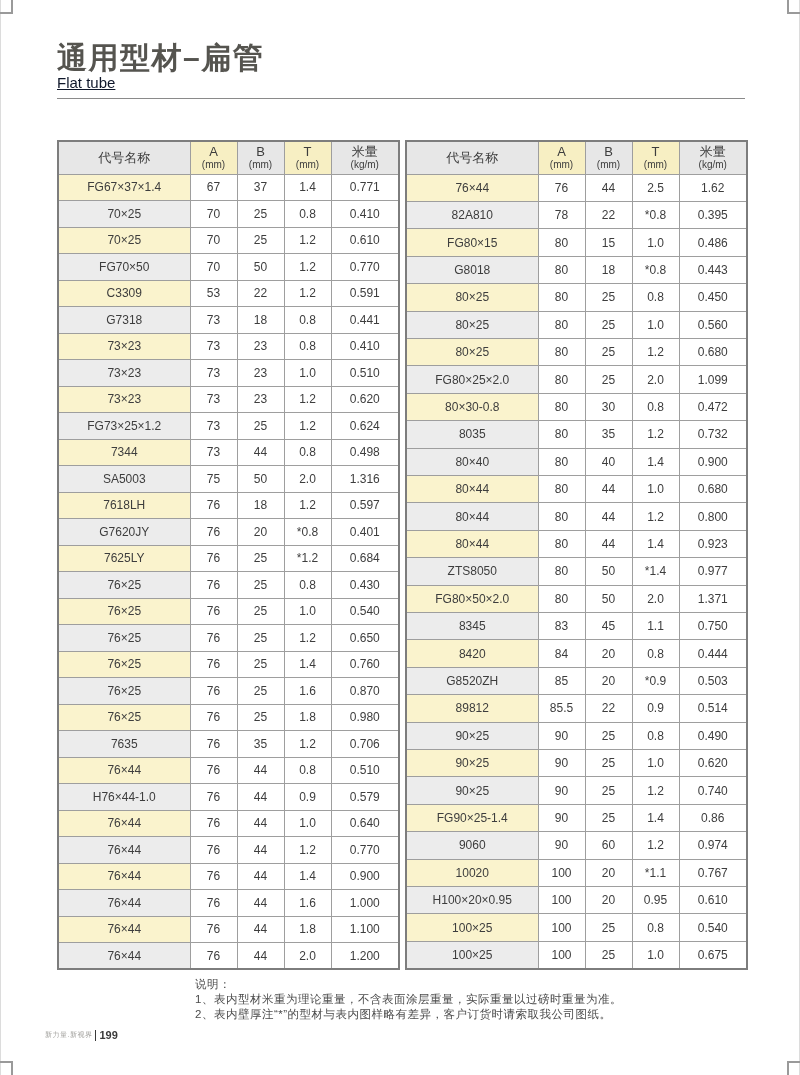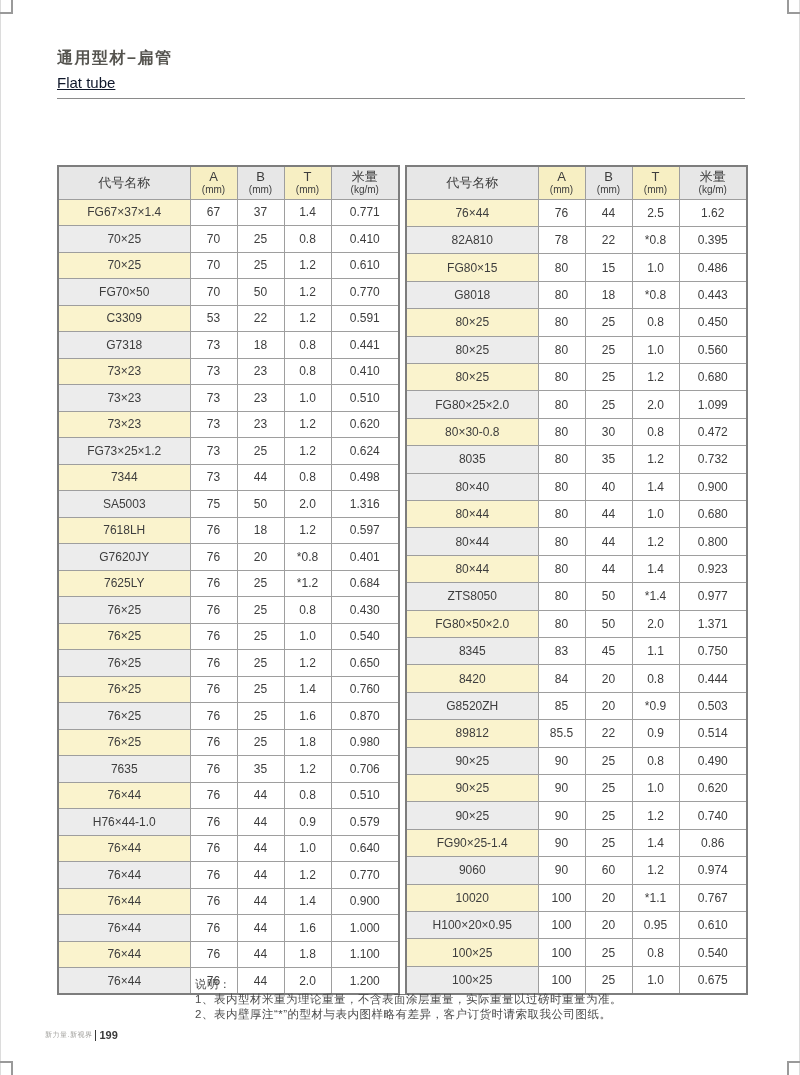--- a/index.html
+++ b/index.html
@@ -12,25 +12,25 @@
   .edge { position:absolute; top:0; bottom:0; width:1px; background:#dcdcdc; }
   .edge.left { left:0; } .edge.right { right:0; }
   
   .crop { position:absolute; width:13px; height:14px; }
   .crop.tl { left:0; top:0;    border-right:2px solid #9a9a9a; border-bottom:2px solid #9a9a9a; }
   .crop.tr { right:0; top:0;   border-left:2px solid #9a9a9a;  border-bottom:2px solid #9a9a9a; }
   .crop.bl { left:0; bottom:0; border-right:2px solid #9a9a9a; border-top:2px solid #9a9a9a; }
   .crop.br { right:0; bottom:0;border-left:2px solid #9a9a9a;  border-top:2px solid #9a9a9a; }
 
   .header-block { position:absolute; left:57px; top:44px; width:688px; }
-  .title-zh { font-size:16px; font-weight:bold; color:#55544f; letter-spacing:1.5px; line-height:28px; }
+  .title-zh { font-size:30px; font-weight:bold; color:#55544f; letter-spacing:1.5px; line-height:28px; }
   .title-en { font-size:15px; color:#0f172a; line-height:20px; margin-top:1px;text-decoration:underline; }
   .title-rule { border-bottom:1px solid #8a8a8a; margin-top:5px; }
 
-  .tables { position:absolute; left:57px; top:140px; display:flex; gap:5px;margin-top:25px; }
+  .tables { position:absolute; left:57px; top:140px; display:flex; gap:5px; }
   table { border-collapse:collapse; width:341px; table-layout:fixed; border:2px solid #7d7d7d; background:#fff; }
   th, td { border:1px solid #9e9e9e; text-align:center; vertical-align:middle; }
   thead tr { height:33px; }
   tbody tr { height:26.5px; }
   td { font-size:12px; color:#3d3d3d; background:#ffffff; }
   th { font-weight:normal; color:#3d3d3d; }
   th .h1 { font-size:13px; line-height:14px; }
   th .h2 { font-size:10px; line-height:11px; }
   .tone-yellow { background:var(--hdr-yellow); }
   .tone-gray   { background:var(--hdr-gray); }

